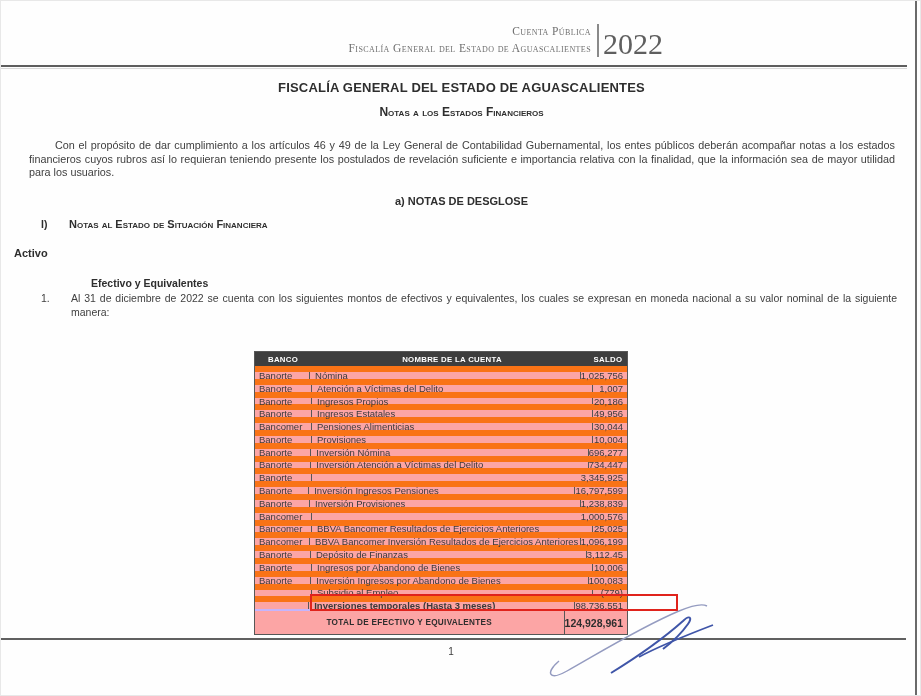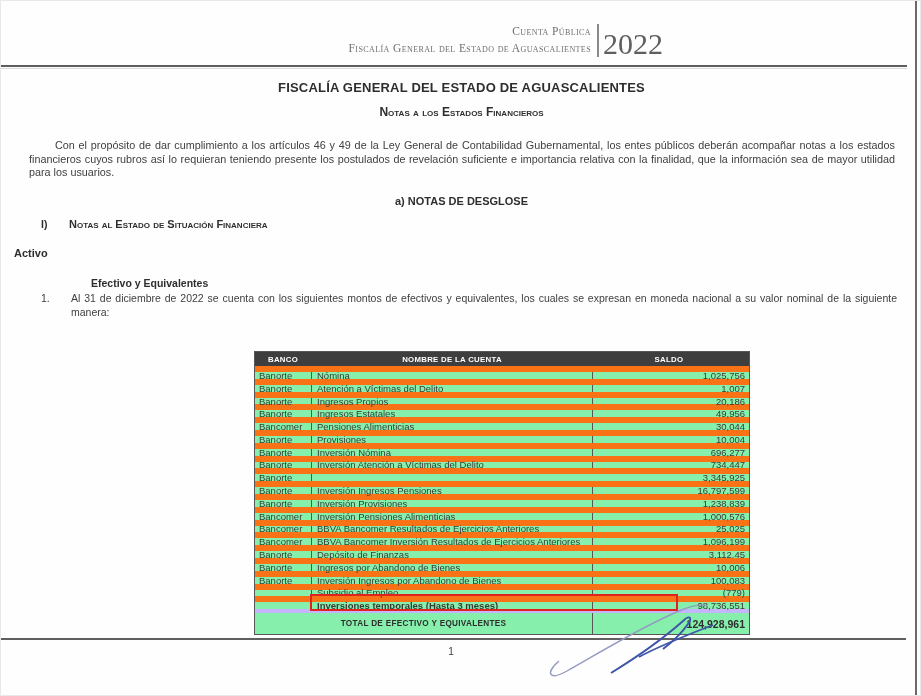--- a/index.html
+++ b/index.html
@@ -44,35 +44,35 @@
   .section-i .sc { font-variant: small-caps; font-size: 11px; }
 
   .activo { position: absolute; top: 246px; left: 13px; font-weight: bold; font-size: 11px; color: #2e2e2e; }
   .efectivo { position: absolute; top: 276px; left: 90px; font-weight: bold; font-size: 10.5px; color: #2e2e2e; }
 
   .note { position: absolute; top: 291px; left: 40px; width: 856px; font-size: 10.5px; line-height: 13.5px; color: #404040; }
   .note-num { position: absolute; left: 0; top: 0; }
   .note-text { margin-left: 30px; text-align: justify; }
 
   
-  .fin-table { position: absolute; top: 350px; left: 253px; width: 496px;
-    border: 1px solid #575757; background: #86efac; font-size: 9.5px; color: #3a3a3a; }
+  .fin-table { position: absolute; top: 350px; left: 253px; width: 374px;
+    border: 1px solid #575757; background: #fca5a5; font-size: 9.5px; color: #3a3a3a; }
   .thead { display: flex; height: 14px; background: #3e3e3e; color: #ffffff;
     font-weight: bold; font-size: 7.8px; letter-spacing: 0.3px; align-items: center; }
   .thead .td-banco, .thead .td-cuenta, .thead .td-saldo { text-align: center; border-color: #3e3e3e; }
   .tr { display: flex; height: 12.8px; align-items: center; border-top: 6px solid #f97316; }
   .tr:first-of-type { border-top: none; }
   .td-banco { width: 57px; padding-left: 4px; border-right: 1px solid #575757; align-self: stretch; display: flex; align-items: center; }
   .thead .td-banco { justify-content: center; padding-left: 0; }
   .td-cuenta { width: 281px; padding-left: 5px; border-right: 1px solid #575757; align-self: stretch; display: flex; align-items: center; }
   .thead .td-cuenta { justify-content: center; padding-left: 0; }
   .td-saldo { flex: 1; padding-right: 4px; text-align: right; align-self: stretch; display: flex; align-items: center; justify-content: flex-end; }
   .thead .td-saldo { justify-content: center; padding-right: 4px; }
   .bold-name .td-cuenta { font-weight: bold; }
-  .total-row { display: flex; height: 25px; border-top: 4px solid #c4b5fd; align-items: center; }
+  .total-row { display: flex; height: 25px; border-top: 2px solid #c4b5fd; align-items: center; }
   .total-label { width: 338px; text-align: center; font-weight: bold; font-size: 8.2px; letter-spacing: 0.3px;
     border-right: 1px solid #575757; align-self: stretch; display: flex; align-items: center; justify-content: center; color: #2e2e2e; }
   .total-saldo { flex: 1; padding-right: 4px; font-weight: bold; font-size: 10.5px; text-align: right;
     align-self: stretch; display: flex; align-items: center; justify-content: flex-end; color: #2e2e2e; }
   .red-box { position: absolute; left: 55px; top: 242px; width: 368px; height: 17px;
     border: 2px solid #e0231c; pointer-events: none; }
 
   .rule-bottom { position: absolute; top: 637px; left: 0; width: 905px; height: 2px; background: #606060; }
   .page-num { position: absolute; top: 645px; left: 440px; width: 20px; text-align: center; font-size: 10px; color: #3d3d3d; }
 
@@ -171,21 +171,20 @@
         <div class="td-cuenta">Inversión Ingresos Pensiones</div>
         <div class="td-saldo">16,797,599</div>
       </div>
     <div class="tr">
         <div class="td-banco">Banorte</div>
         <div class="td-cuenta">Inversión Provisiones</div>
         <div class="td-saldo">1,238,839</div>
       </div>
     <div class="tr">
         <div class="td-banco">Bancomer</div>
-        <div class="td-cuenta">Inversión Pensiones Alimenticias</div>
         <div class="td-saldo">1,000,576</div>
       </div>
     <div class="tr">
         <div class="td-banco">Bancomer</div>
         <div class="td-cuenta">BBVA Bancomer Resultados de Ejercicios Anteriores</div>
         <div class="td-saldo">25,025</div>
       </div>
     <div class="tr">
         <div class="td-banco">Bancomer</div>
         <div class="td-cuenta">BBVA Bancomer Inversión Resultados de Ejercicios Anteriores</div>

